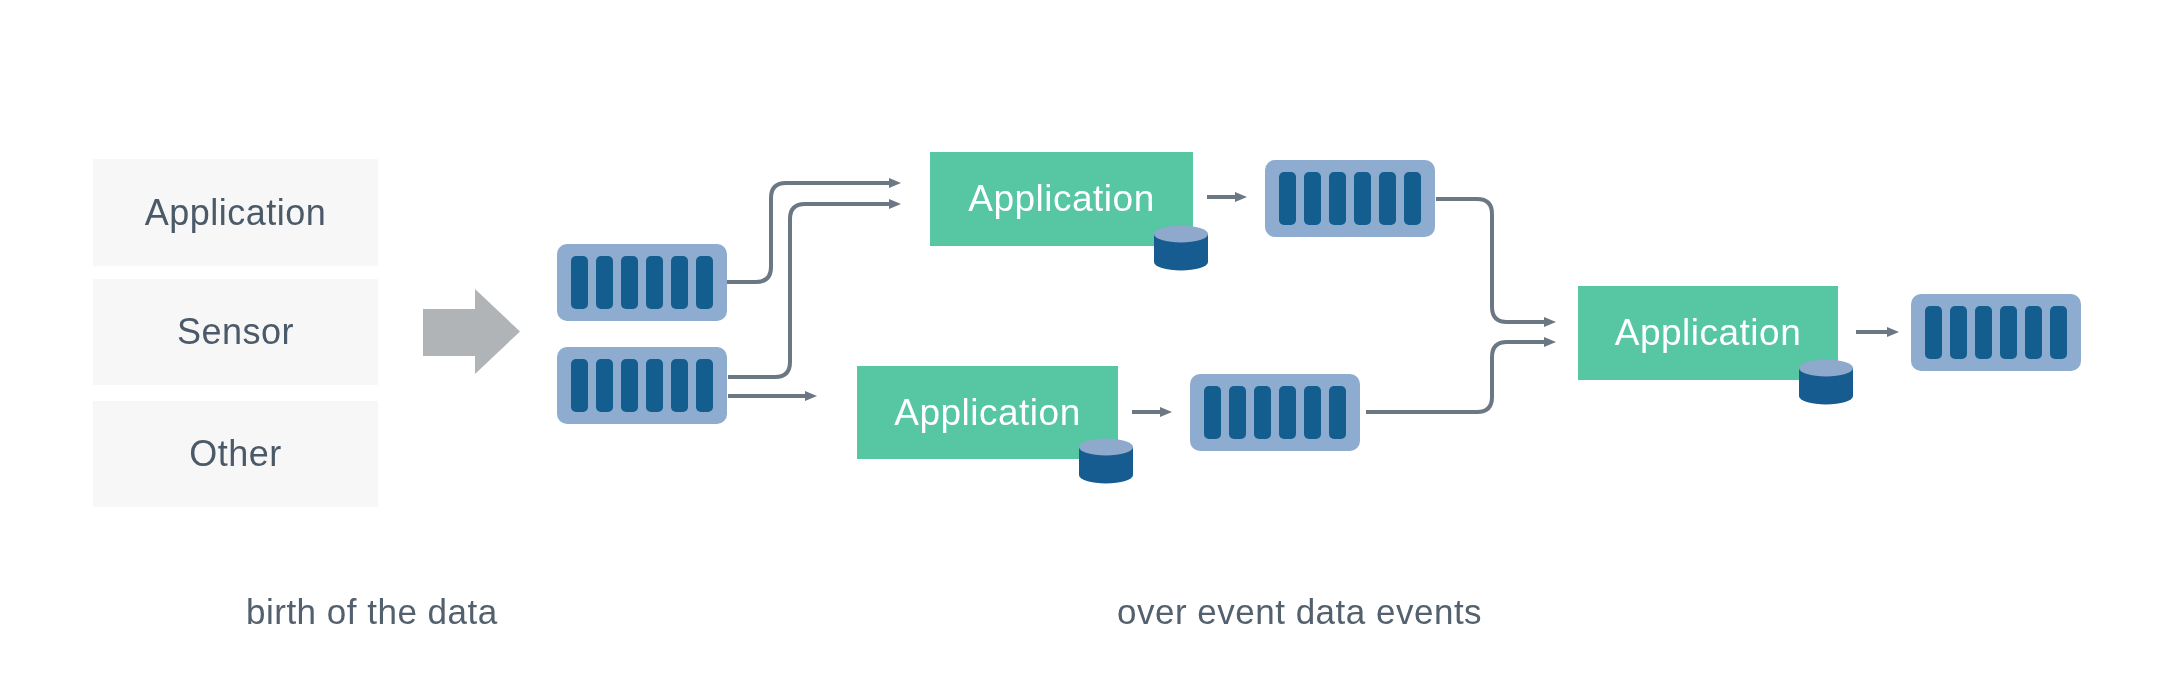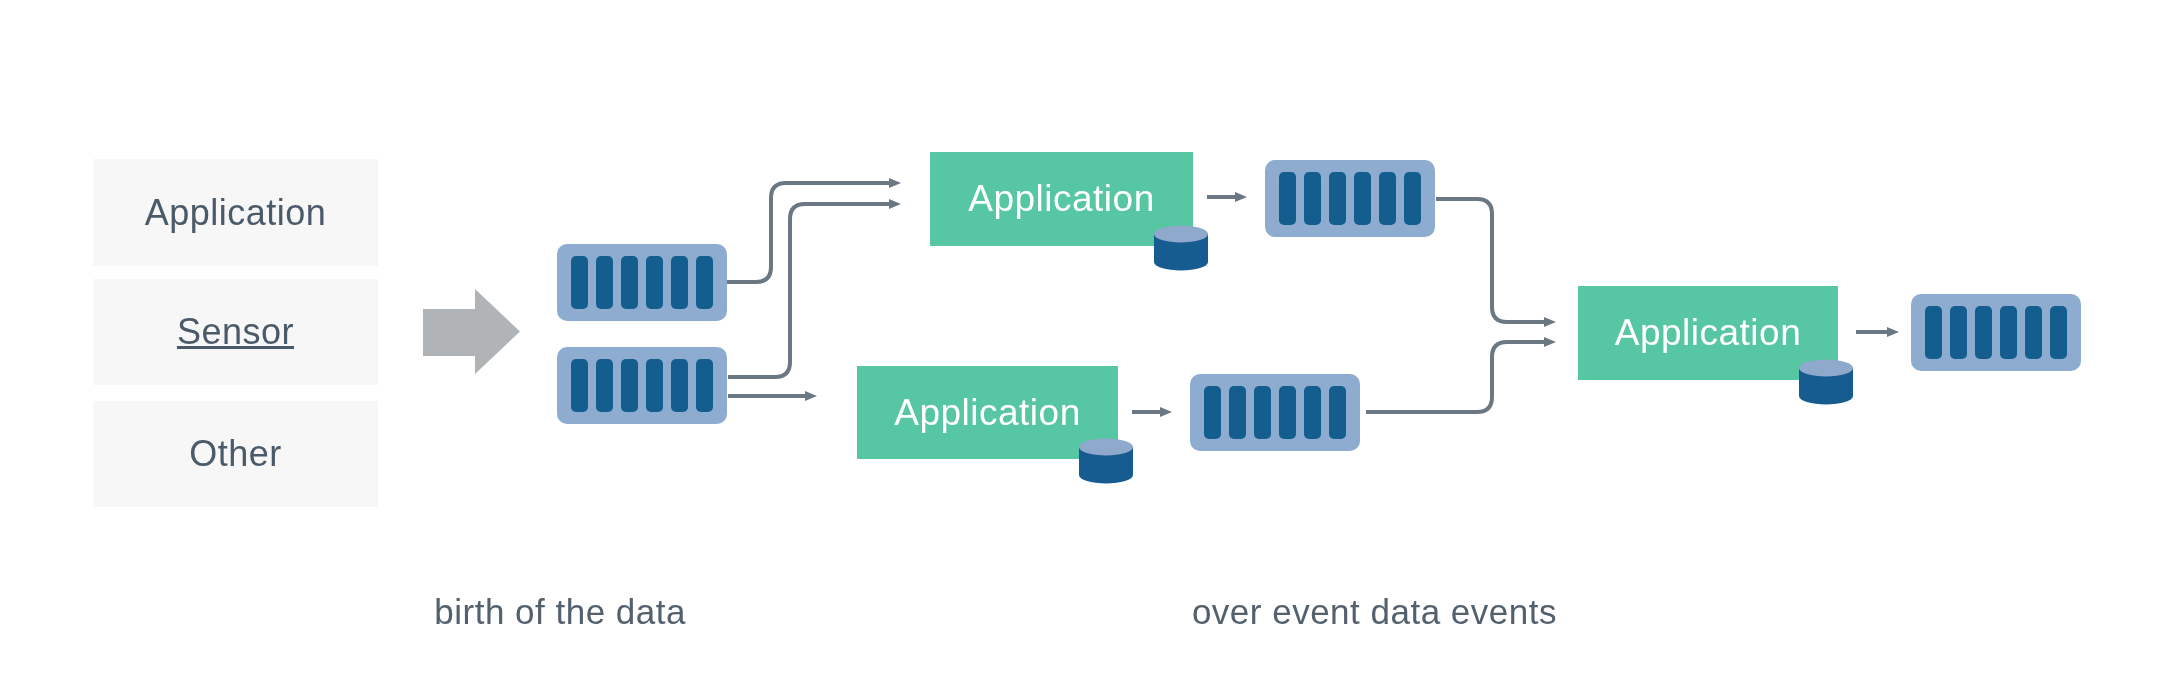--- a/index.html
+++ b/index.html
@@ -20,21 +20,21 @@
     width: 285px;
     background: #f7f7f8;
     color: #4b5a68;
     display: flex;
     align-items: center;
     justify-content: center;
     font-size: 36px;
     letter-spacing: 0.5px;
   }
   .src-1 { top: 115px; height: 107px; }
-  .src-2 { top: 235px; height: 106px; text-decoration: underline; }
+  .src-2 { top: 235px; height: 106px; }
   .src-3 { top: 357px; height: 106px; }
 
   
   .overlay { position: absolute; left: 0; top: 0; }
 
   
   .stream {
     position: absolute;
     width: 170px;
     height: 77px;
@@ -80,21 +80,21 @@
     bottom: -25px;
     width: 54px;
     height: 46px;
   }
 
   
   .caption {
     position: absolute;
     top: 544px;
     width: 440px;
-    text-align: right;
+    text-align: left;
     color: #53606e;
     font-size: 35px;
     line-height: 48px;
     letter-spacing: 0.5px;
   }
   .cap-left  { left: 246px; }
   .cap-right { left: 1117px; }
 </style>
 </head>
 <body>

